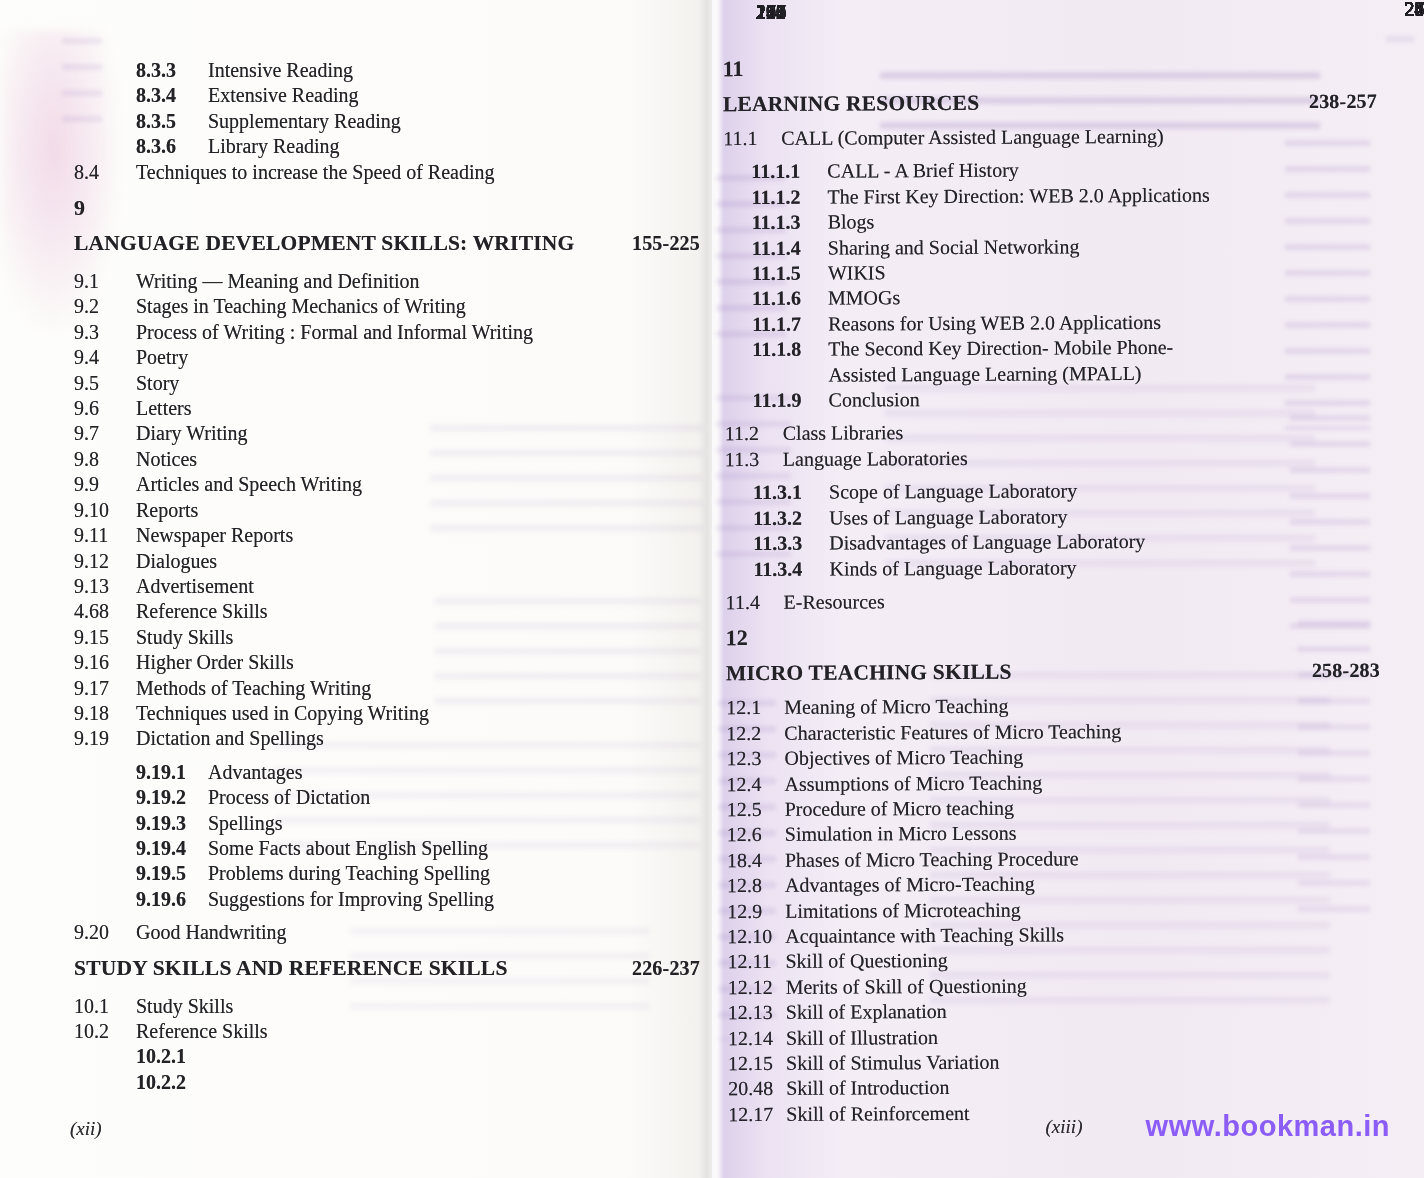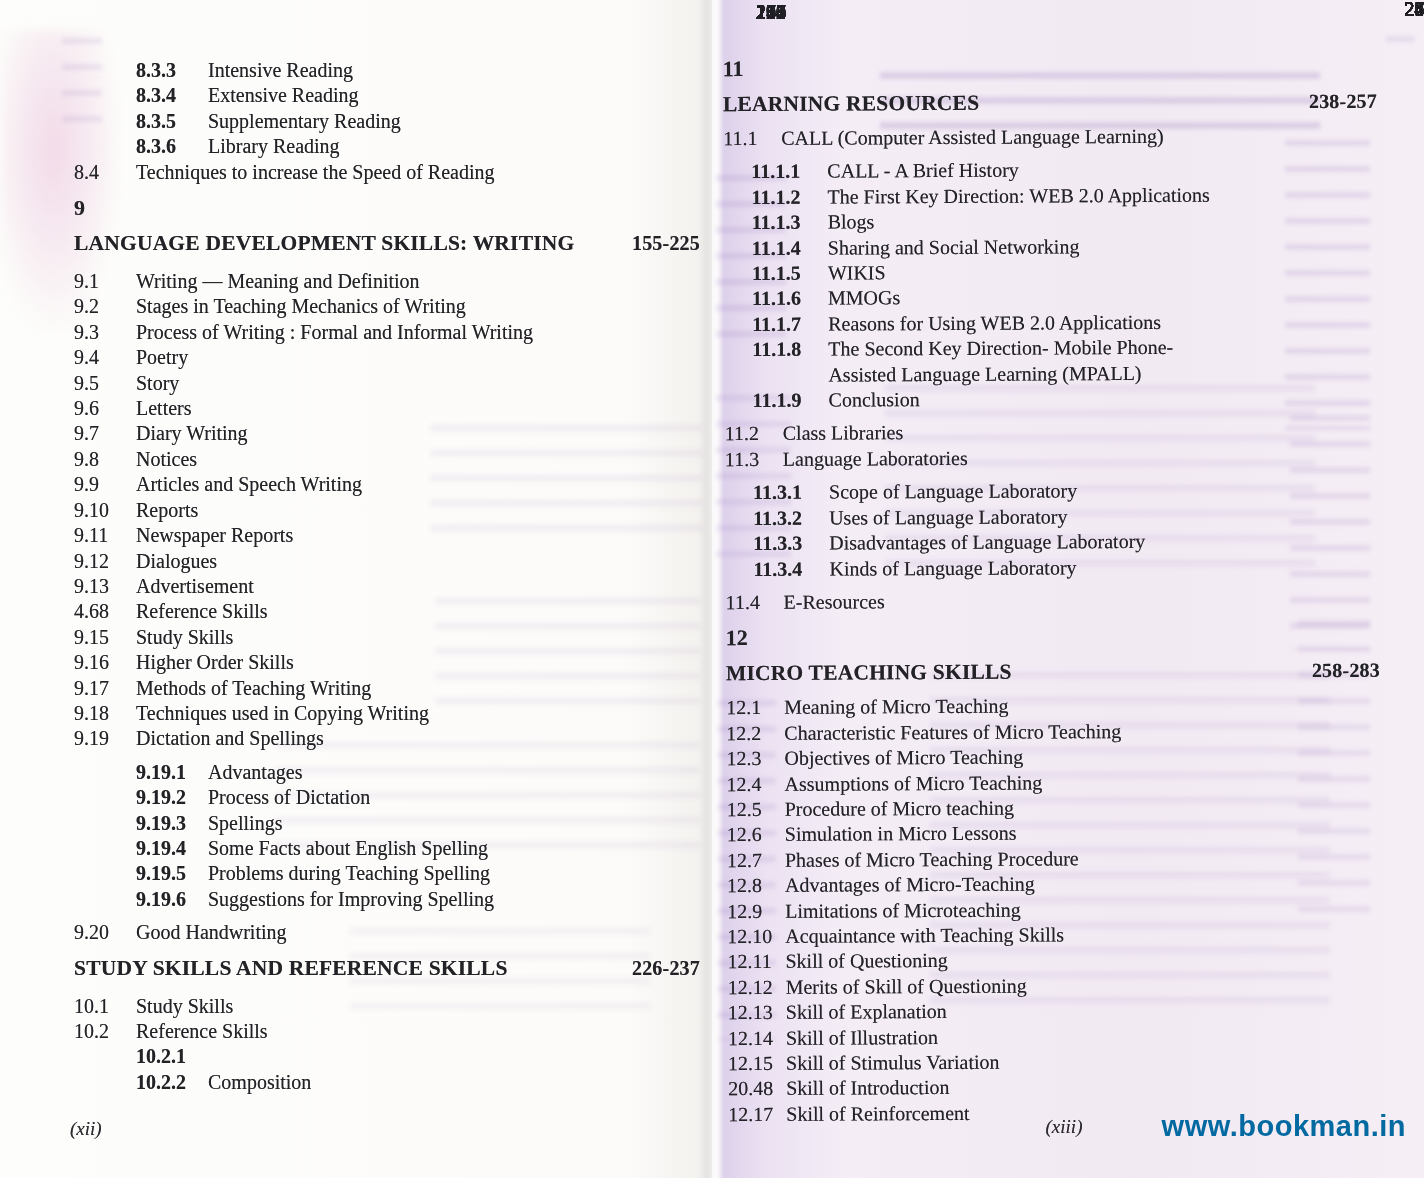--- a/index.html
+++ b/index.html
@@ -36,23 +36,23 @@
   .two-line { align-items: flex-end; }
   .two-line .num { align-self: flex-start; }
   .two-line .title { white-space: pre-line; }
 
   .toc-row, .ch-head, .ch-num, .footer { text-shadow: 0 0 0.5px rgba(30,25,35,0.55); }
 
   .footer { position: absolute; z-index: 2; font-style: italic; font-size: 19px; color: #2a2a2e; }
   #left-footer  { left: 70px; width: 640px; top: 1118px; text-align: left; }
   #right-footer { left: 744px; width: 640px; top: 1116px; text-align: center; }
 
-  .watermark { position: absolute; z-index: 3; right: 18px; top: 1110px;
+  .watermark { position: absolute; z-index: 3; right: 34px; top: 1110px;
     font-family: "Liberation Sans", sans-serif; font-weight: bold; font-size: 29px;
-    color: #0369a1; letter-spacing: 0.5px; }
+    color: #8b5cf6; letter-spacing: 0.5px; }
 
   .smudge { position: absolute; z-index: 1; pointer-events: none; }
   .lines { background: repeating-linear-gradient(180deg, rgba(134,98,176,0.20) 0 5px, rgba(134,98,176,0.05) 5px 9px, transparent 9px 25px); filter: blur(2.5px); }
   .lines-strong { background: repeating-linear-gradient(180deg, rgba(120,85,165,0.30) 0 7px, transparent 7px 25px); filter: blur(2px); }
   .blob { background: radial-gradient(ellipse at 45% 40%, rgba(228,175,210,0.45), rgba(228,175,210,0.12) 55%, transparent 75%); filter: blur(4px); }
   .numscol { background: repeating-linear-gradient(180deg, rgba(134,98,176,0.22) 0 6px, transparent 6px 26px); filter: blur(2px); }
 </style>
 </head>
 <body>
 
@@ -242,21 +242,20 @@
           <span class="num">10.2</span>
           <span class="title">Reference Skills</span>
           <span class="page">230</span>
         </div>
         <div class="toc-row indent1">
           <span class="num">10.2.1</span>
           <span class="page">230</span>
         </div>
         <div class="toc-row indent1">
           <span class="num">10.2.2</span>
-          <span class="title">Composition</span>
           <span class="page">234</span>
         </div>
       </div>
     </div>
 </div>
 
 <div class="page" id="right-page">
   <div class="smudge lines-strong" style="left:168px; top:72px;  width:440px; height:70px;  opacity:.65;"></div>
   <div class="smudge numscol" style="left:573px; top:140px; width:85px;  height:290px; opacity:.75;"></div>
   <div class="smudge numscol" style="left:4px;   top:175px; width:70px;  height:165px; opacity:.7;"></div>
@@ -391,21 +390,21 @@
           <span class="num">12.5</span>
           <span class="title">Procedure of Micro teaching</span>
           <span class="page">262</span>
         </div>
         <div class="toc-row">
           <span class="num">12.6</span>
           <span class="title">Simulation in Micro Lessons</span>
           <span class="page">265</span>
         </div>
         <div class="toc-row">
-          <span class="num">12.7</span>
+          <span class="num">18.4</span>
           <span class="title">Phases of Micro Teaching Procedure</span>
           <span class="page">265</span>
         </div>
         <div class="toc-row">
           <span class="num">12.8</span>
           <span class="title">Advantages of Micro-Teaching</span>
           <span class="page">266</span>
         </div>
         <div class="toc-row">
           <span class="num">12.9</span>

